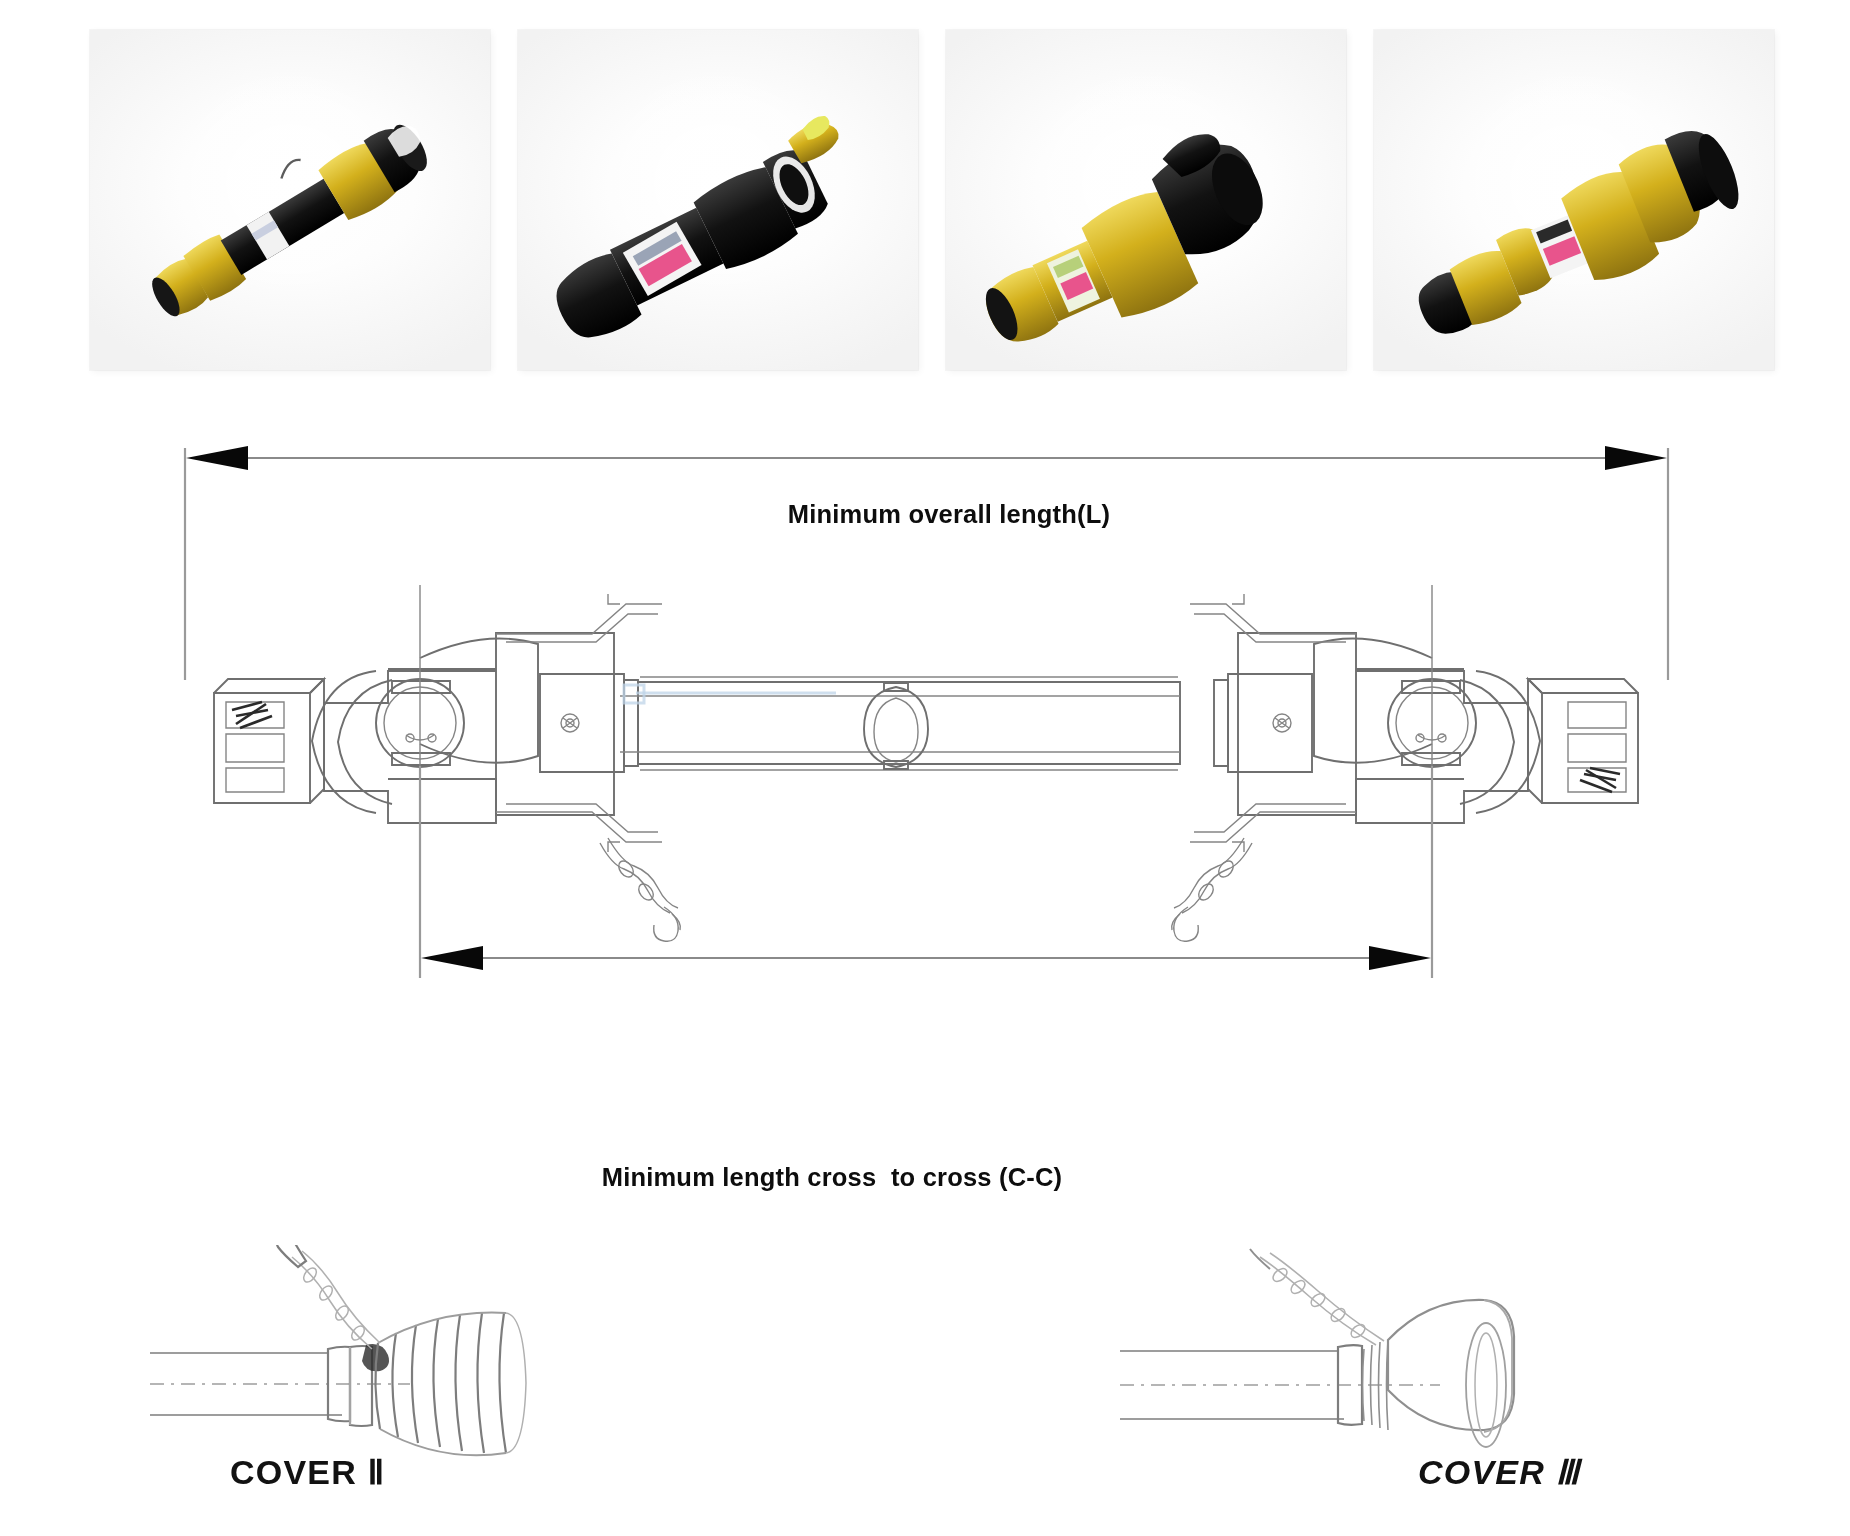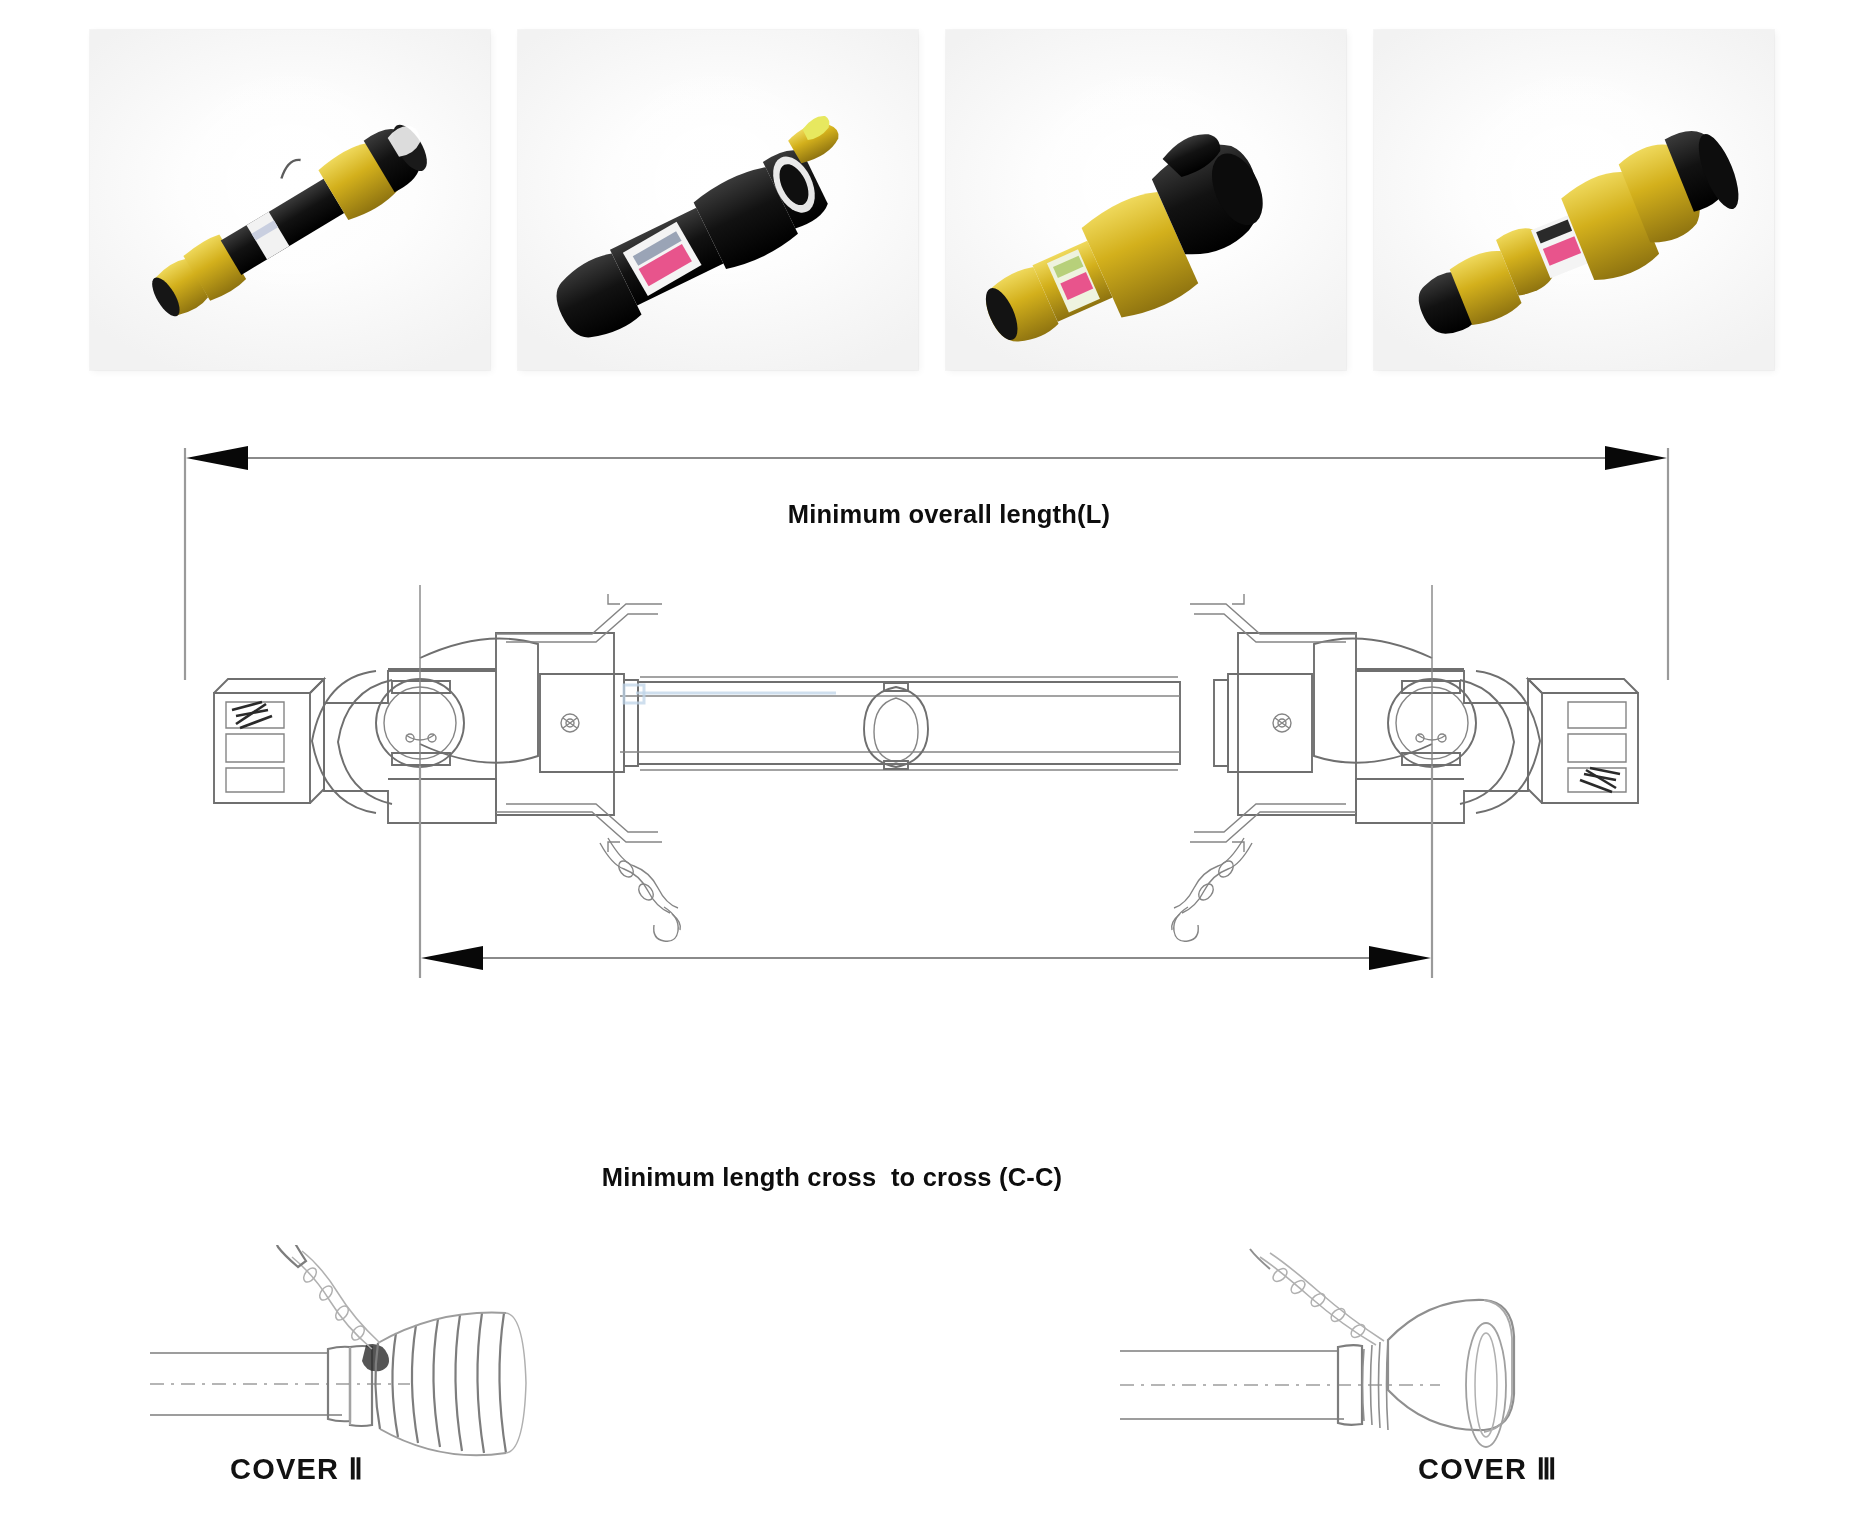--- a/index.html
+++ b/index.html
@@ -27,24 +27,24 @@
 
   .dim-label{position:absolute;font-weight:bold;color:#0d0d0d;
       letter-spacing:0.2px;white-space:pre;}
   #label-L{left:0;top:500px;width:1850px;text-align:center;font-size:25.5px;margin-left:24px;}
   #label-CC{left:0;top:1163px;width:1664px;text-align:center;font-size:25.5px;}
 
   
   #cover-2-fig{position:absolute;left:150px;top:1245px;width:420px;height:240px;}
   #cover-3-fig{position:absolute;left:1120px;top:1245px;width:470px;height:240px;}
   .cover-svg{width:100%;height:100%;display:block;}
-  .cover-caption{position:absolute;font-weight:bold;color:#121212;font-size:29px;
+  .cover-caption{position:absolute;font-weight:bold;color:#121212;font-size:34px;
       letter-spacing:1.2px;white-space:pre;}
   #caption-2{left:230px;top:1452px;}
-  #caption-3{left:1418px;top:1452px;}
+  #caption-3{left:1418px;top:1452px;font-style:italic;}
 
   
   #watermark{position:absolute;left:520px;top:660px;width:820px;height:200px;
       opacity:0.055;pointer-events:none;}
   #watermark .wm-text{font-size:95px;font-weight:bold;color:#7a8fae;
       transform:rotate(-4deg);white-space:nowrap;}
   #watermark .wm-sub{font-size:40px;color:#8fa6c4;margin-top:4px;
       transform:rotate(-4deg);white-space:nowrap;}
 </style>
 </head>

